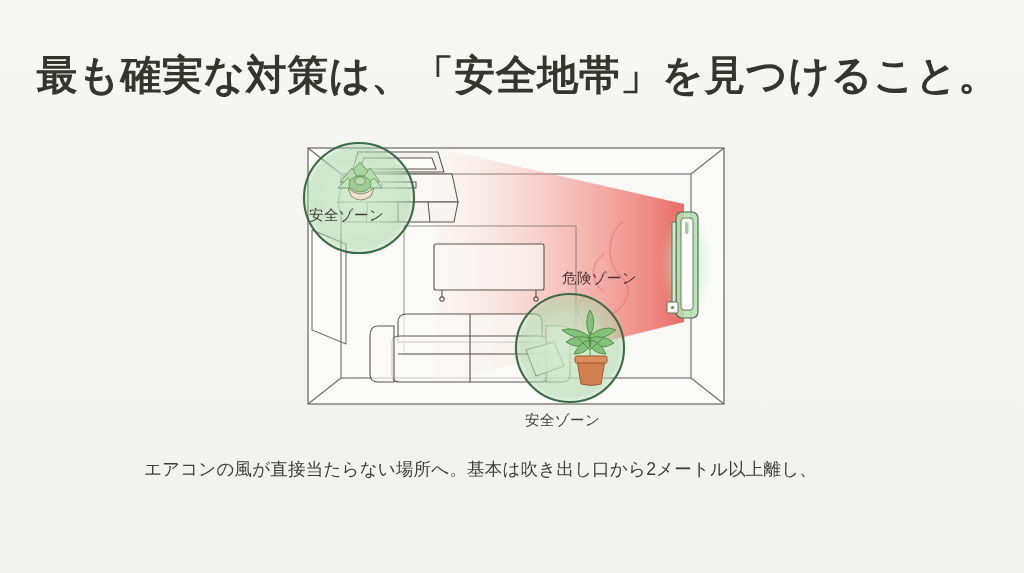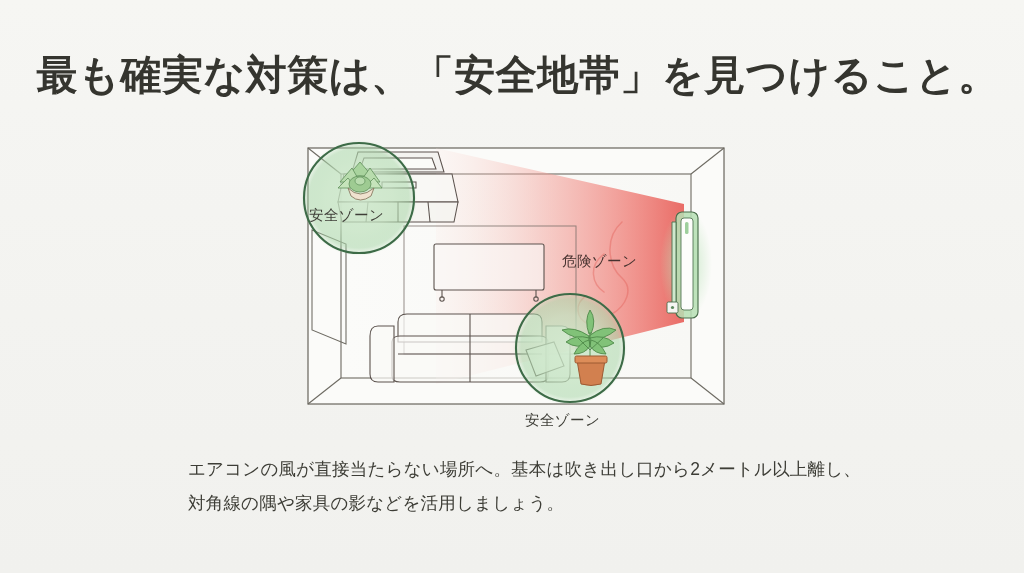--- a/index.html
+++ b/index.html
@@ -58,40 +58,40 @@
     letter-spacing: 0.4px;
     font-family: Liberation Serif, serif;
   }
   #label-safe-top {
     left: 309px;
     top: 208px;
     color: #3f3f38;
   }
   #label-danger {
     left: 562px;
-    top: 254px;
+    top: 271px;
     color: #46322f;
   }
   #label-safe-bottom {
     left: 525px;
     top: 413px;
     color: #3f3f38;
   }
   
   #caption {
     position: absolute;
     left: 144px;
     top: 452px;
     width: 780px;
     font-size: 17.5px;
     line-height: 1.95;
     color: #3d3d36;
     letter-spacing: 0.2px;
   }
-  #caption .cap-line { display: block; white-space: nowrap; margin-left: 44px; }
+  #caption .cap-line { display: block; white-space: nowrap; }
 </style>
 </head>
 <body>
 
 <div id="slide">
 
   <div id="title">最も確実な対策は、「安全地帯」を見つけること。</div>
 
   <div id="diagram">
     <svg viewBox="0 0 460 300" xmlns="http://www.w3.org/2000/svg" aria-hidden="true">
@@ -245,16 +245,15 @@
   </div>
 
   <div class="zone-label" id="label-safe-top">安全ゾーン</div>
 
   <div class="zone-label" id="label-danger">危険ゾーン</div>
 
   <div class="zone-label" id="label-safe-bottom">安全ゾーン</div>
 
   <div id="caption">
     <span class="cap-line">エアコンの風が直接当たらない場所へ。基本は吹き出し口から2メートル以上離し、</span>
-    <span class="cap-line">対角線の隅や家具の影などを活用しましょう。</span>
   </div>
 
 </div>
 
 </body></html>

